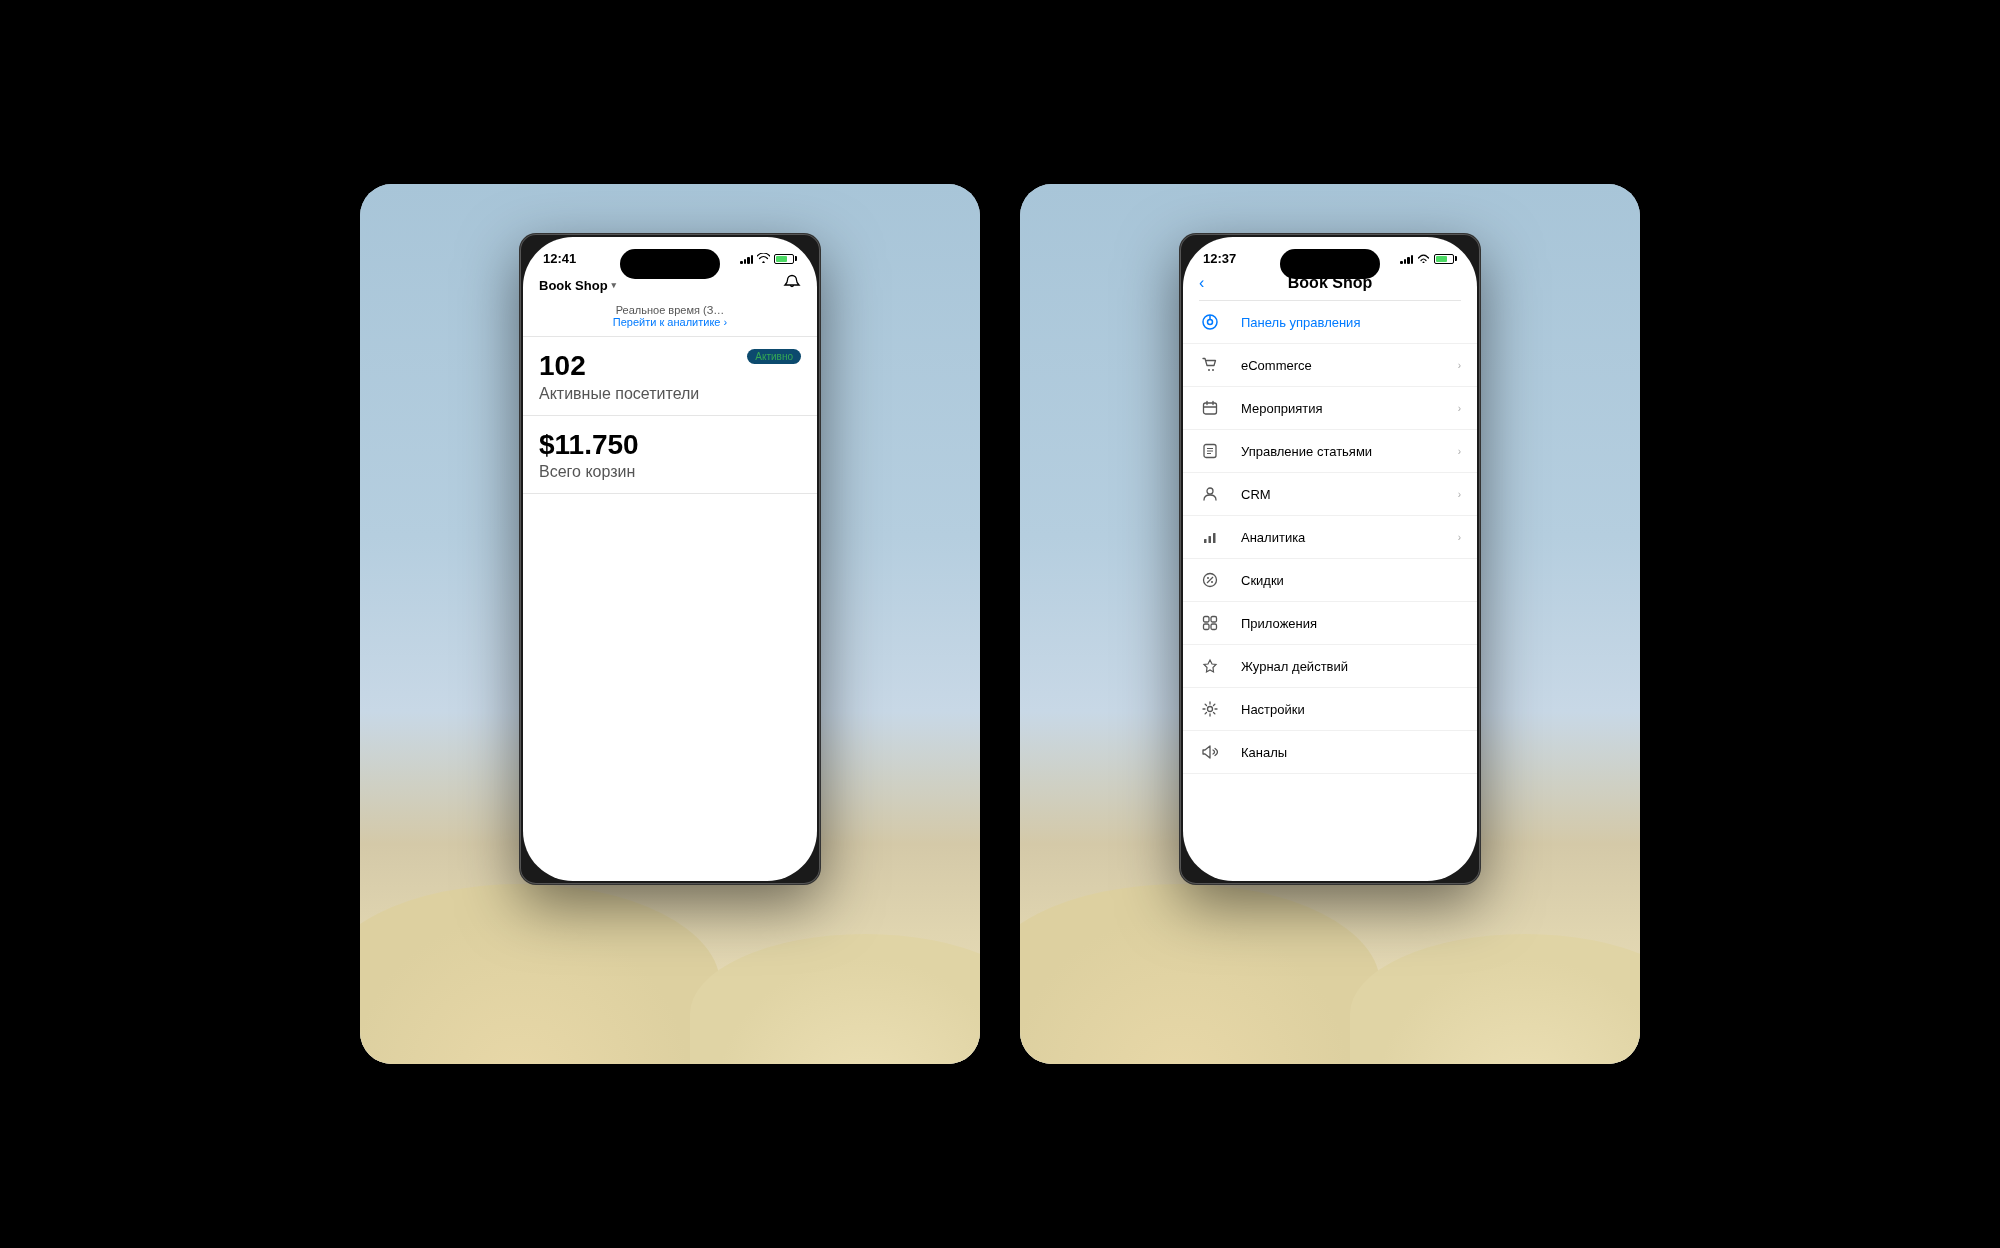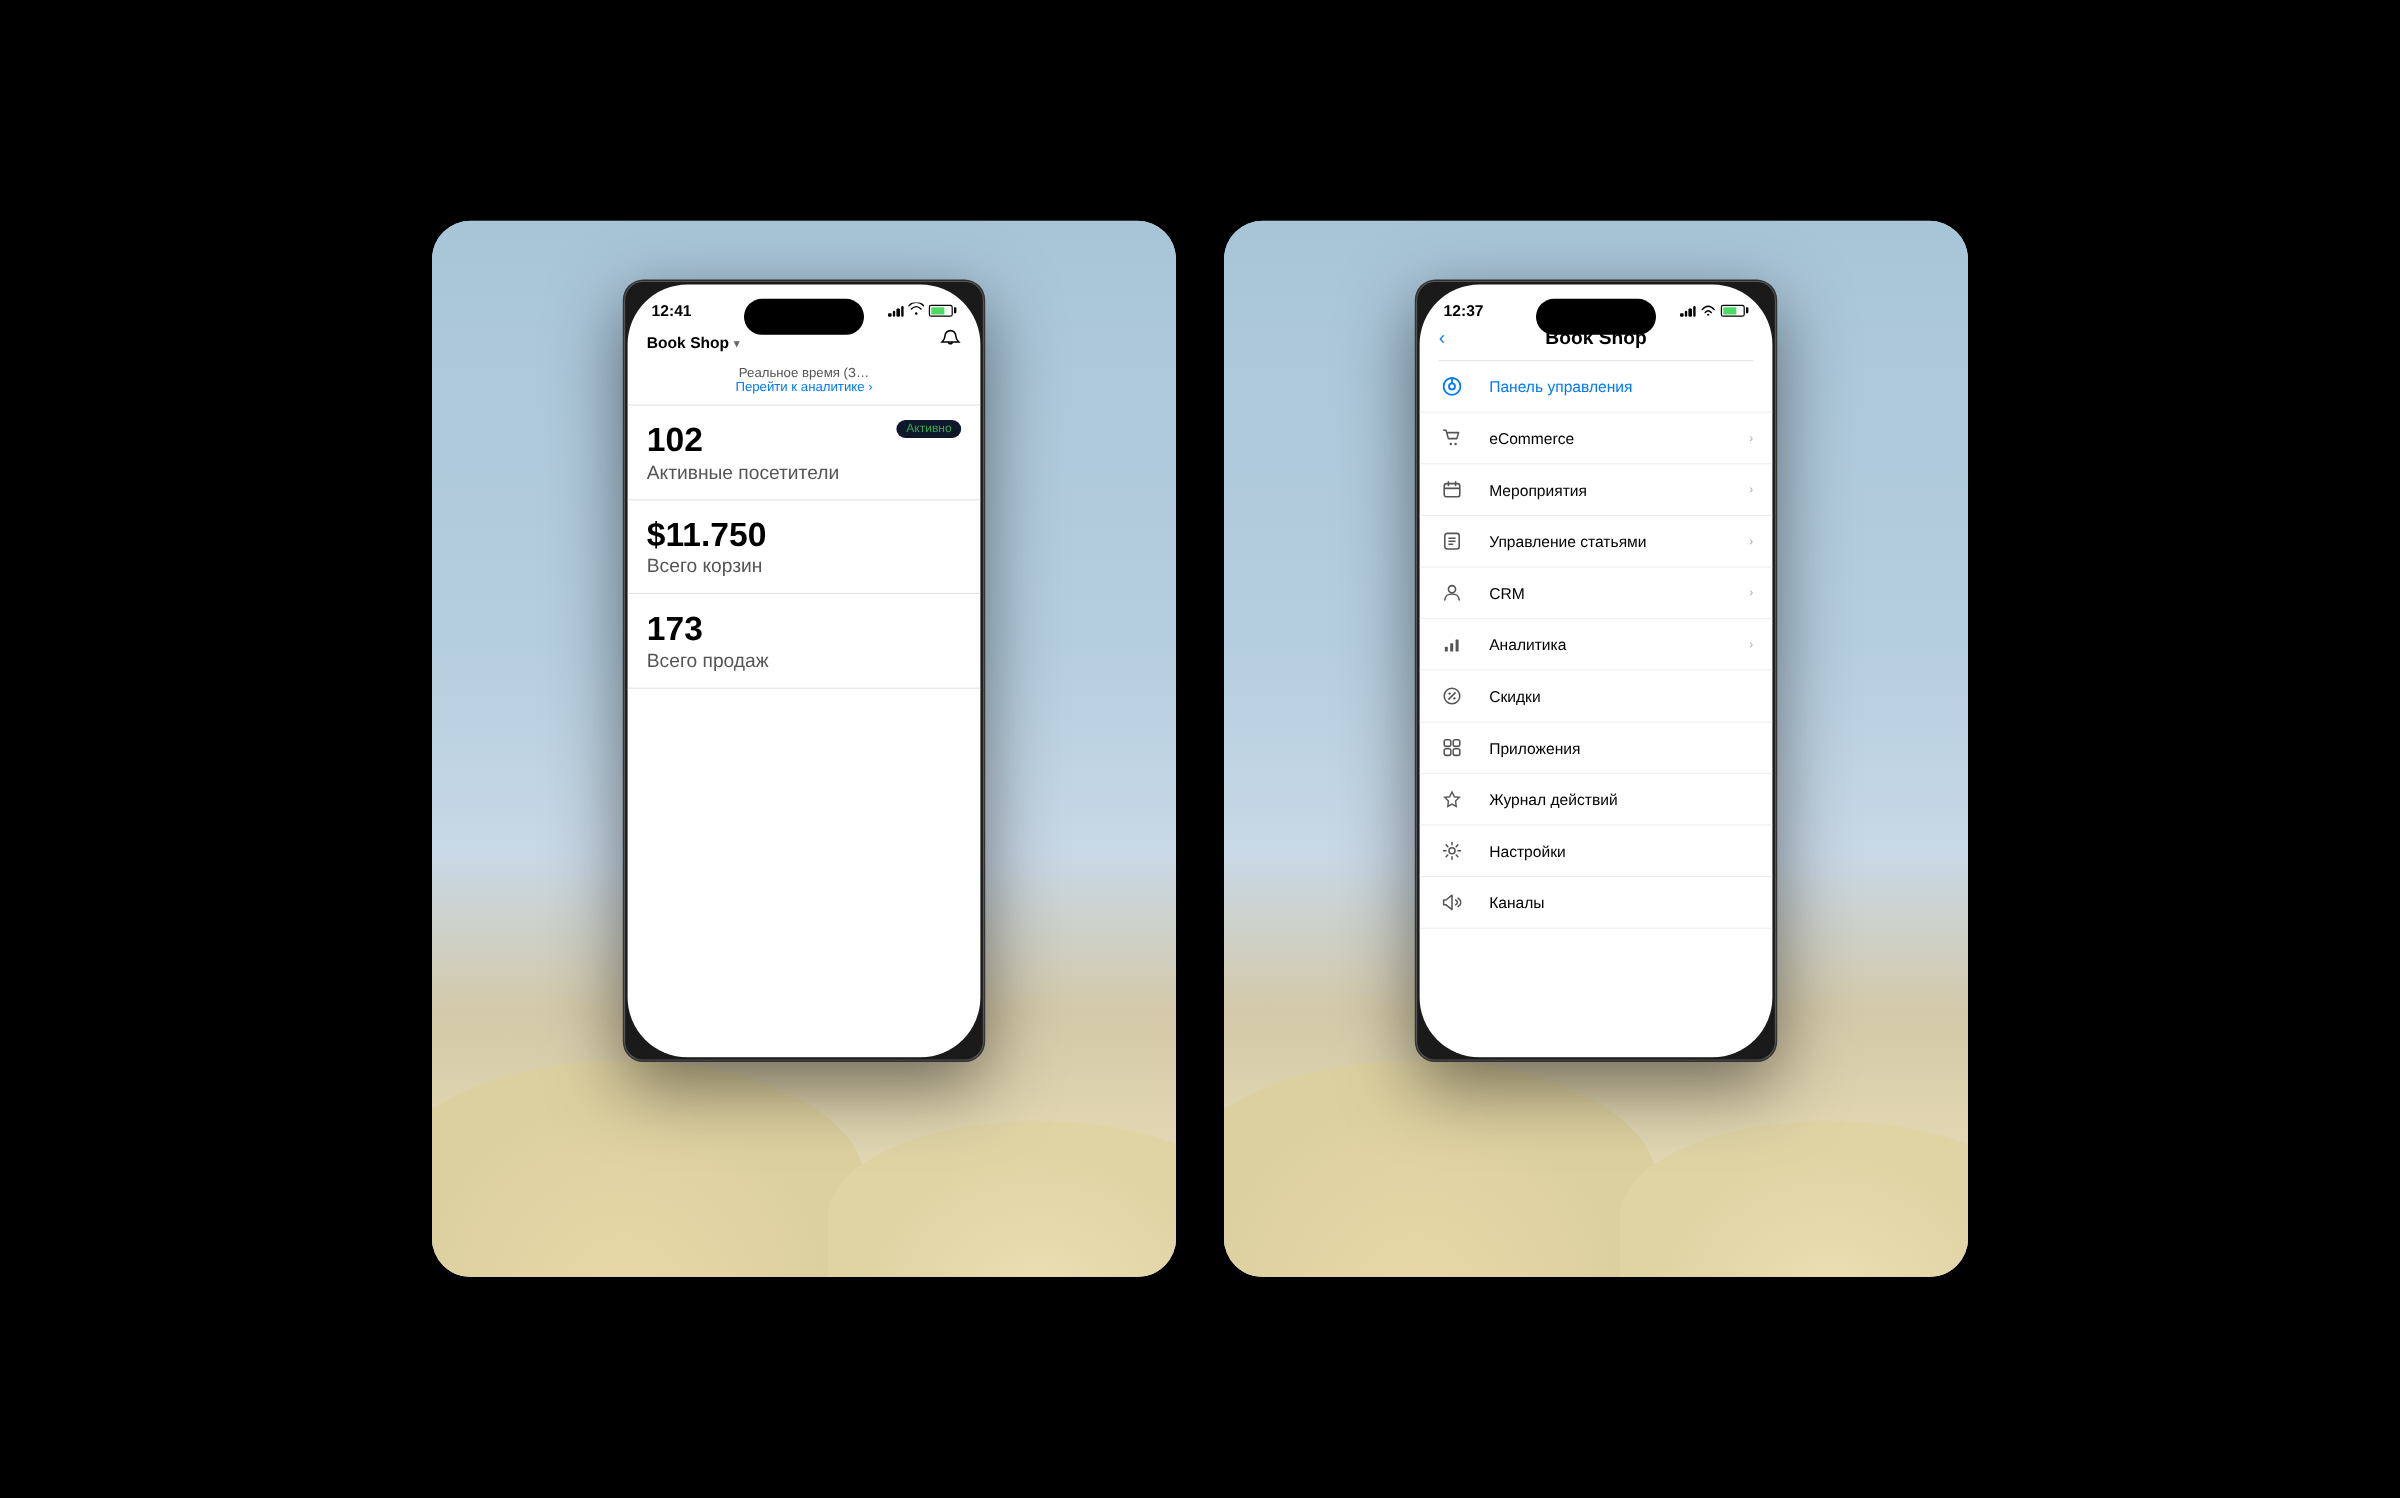--- a/index.html
+++ b/index.html
@@ -217,21 +217,21 @@
     .analytics-card {
       padding: 12px 16px;
       border-bottom: 1px solid #e5e5e5;
       position: relative;
     }
 
     .active-badge {
       position: absolute;
       top: 12px;
       right: 16px;
-      background: #0f172a;
+      background: #0c4a6e;
       color: #34a853;
       font-size: 10px;
       font-weight: 500;
       padding: 2px 8px;
       border-radius: 10px;
     }
 
     .metric-value {
       font-size: 28px;
       font-weight: 700;
@@ -370,24 +370,20 @@
         <span class="active-badge">Активно</span>
         <div class="metric-value">102</div>
         <div class="metric-label">Активные посетители</div>
       </div>
 
       <div class="analytics-card">
         <div class="metric-value">$11.750</div>
         <div class="metric-label">Всего корзин</div>
       </div>
 
-      <div class="analytics-card">
-        <div class="metric-value">173</div>
-        <div class="metric-label">Всего продаж</div>
-      </div>
     </div>
   </div>
 </div>
 
 <div class="screen-card">
   <div class="bg-scene"></div>
   <div class="bg-hills">
     <div class="hill1"></div>
     <div class="hill2"></div>
   </div>

